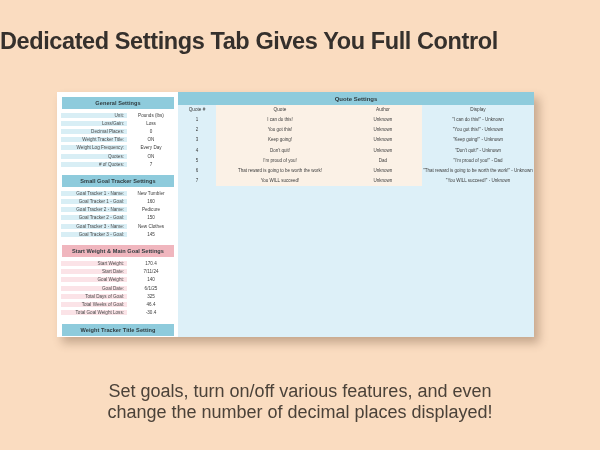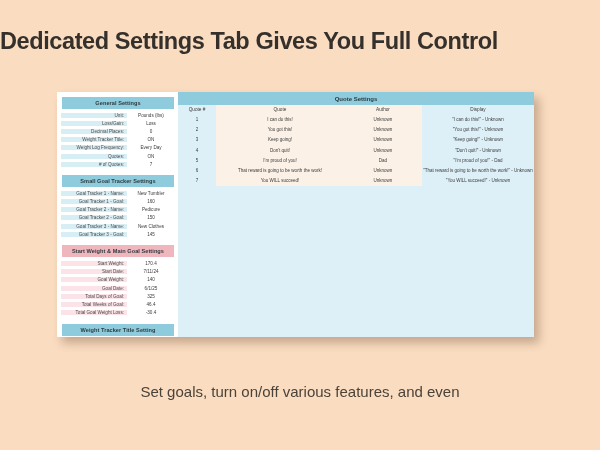--- a/index.html
+++ b/index.html
@@ -158,21 +158,21 @@
 
   .spacer-fill { flex: 1 1 auto; background: #ddf0f8; }
 
   
   .caption {
     position: absolute;
     left: 0;
     top: 381px;
     width: 600px;
     text-align: center;
-    font-size: 15px;
+    font-size: 18px;
     line-height: 21px;
     color: #4b4239;
     font-family: "Liberation Sans", sans-serif;
   }
   .caption div { white-space: nowrap; }
 </style>
 </head>
 <body>
 
 <div class="slide">
@@ -346,15 +346,16 @@
         </tbody>
       </table>
 
       <div class="spacer-fill"></div>
     </div>
 
   </div>
 
   <div class="caption">
     <div>Set goals, turn on/off various features, and even</div>
+    <div>change the number of decimal places displayed!</div>
   </div>
 
 </div>
 
 </body></html>

